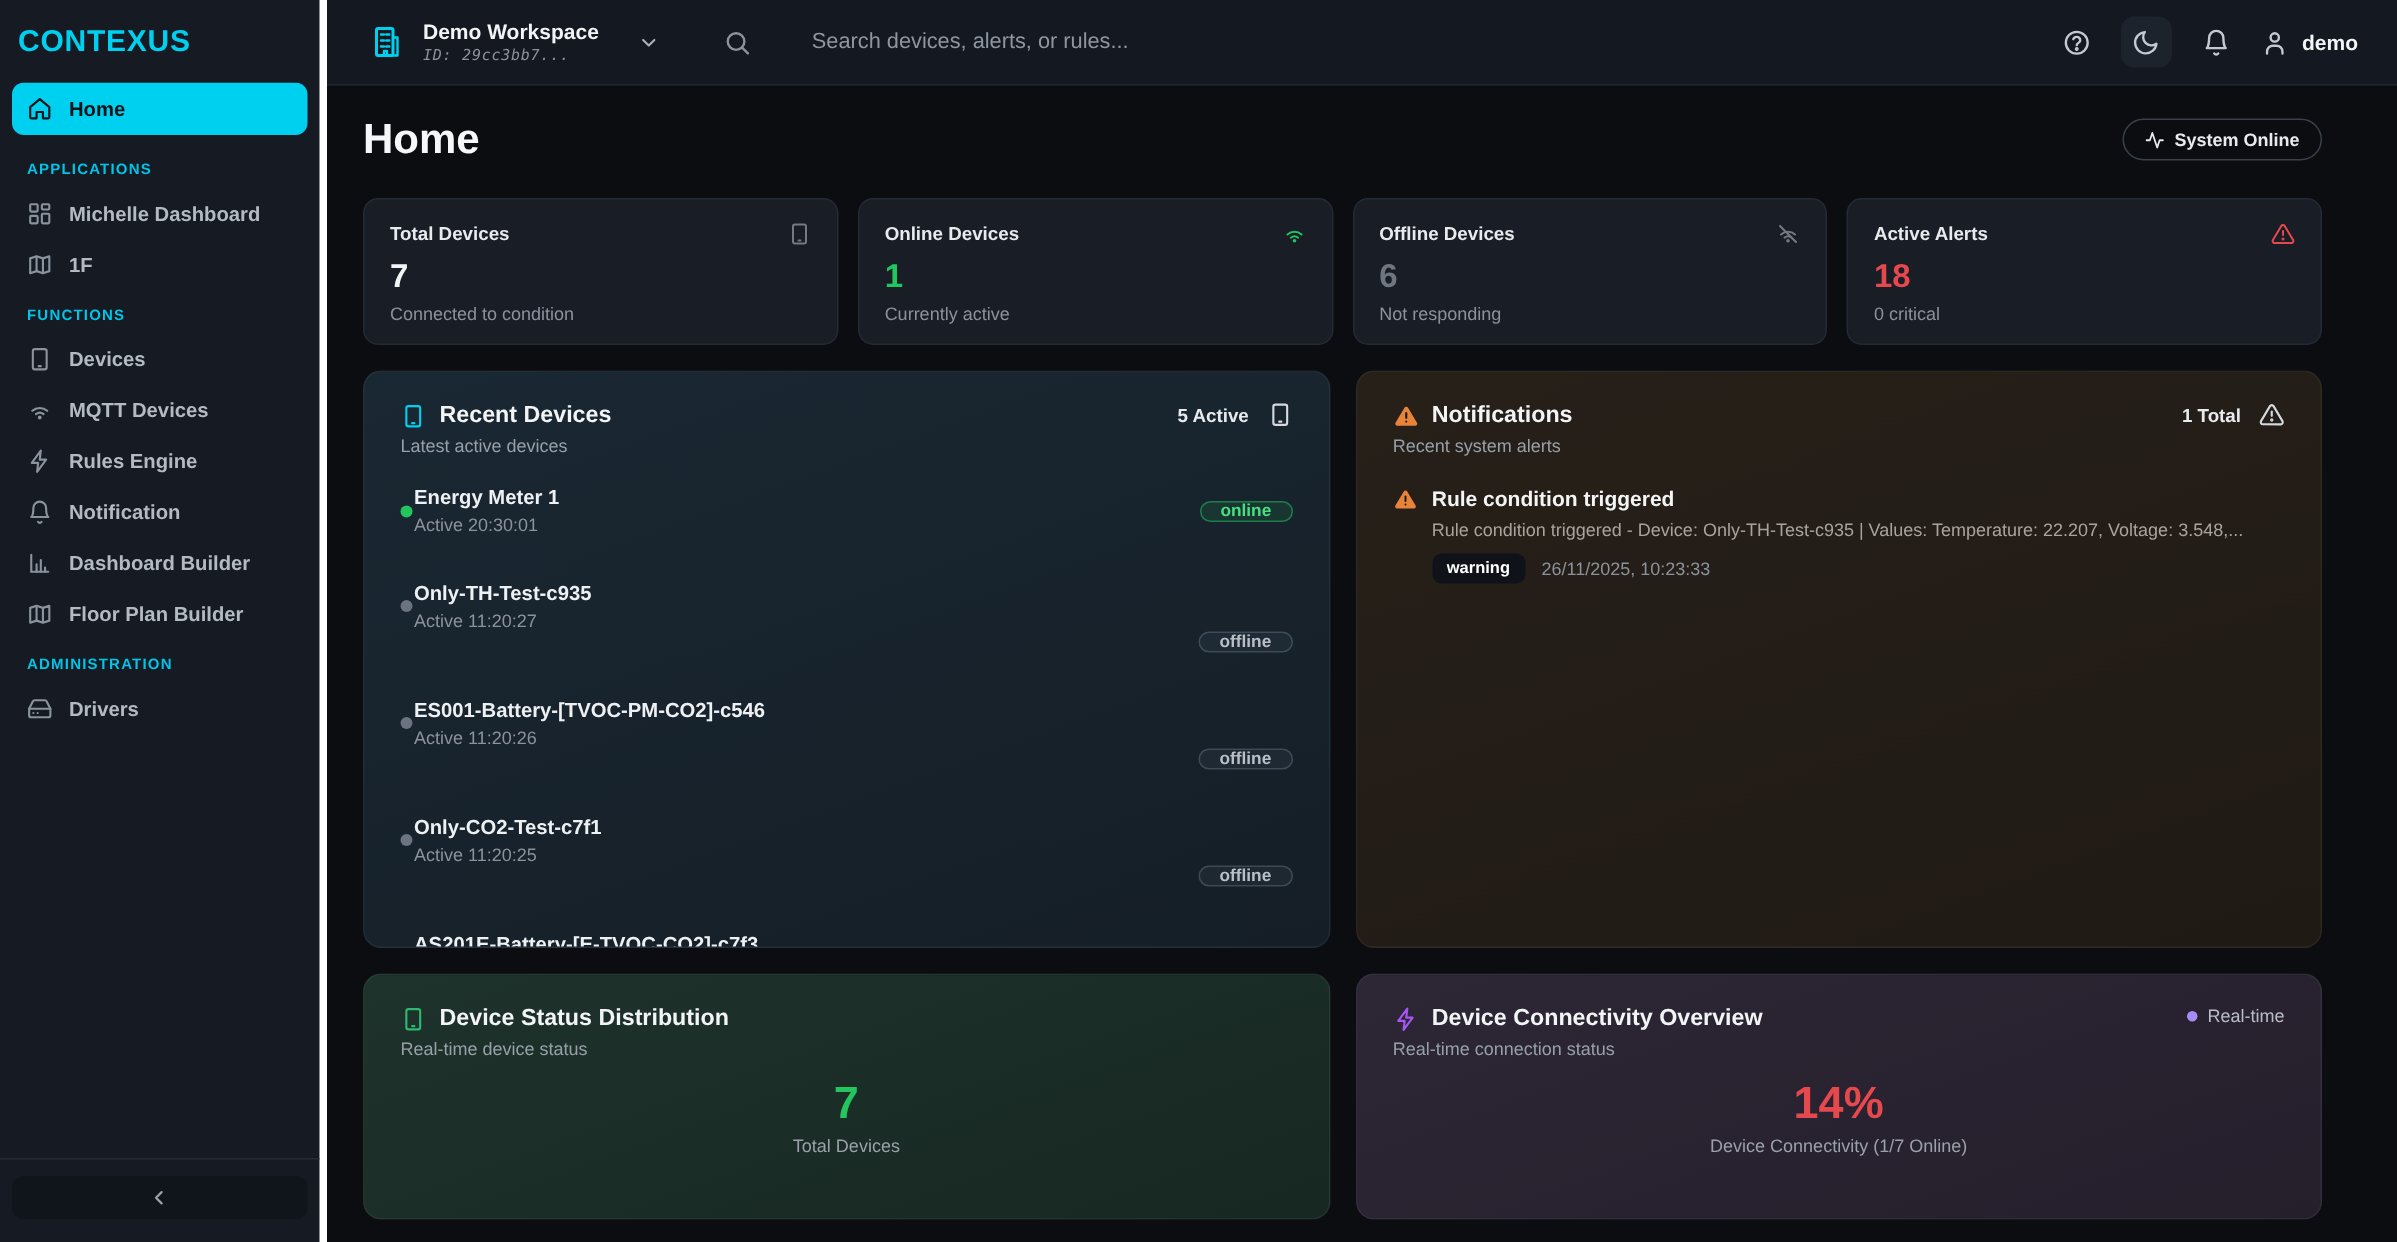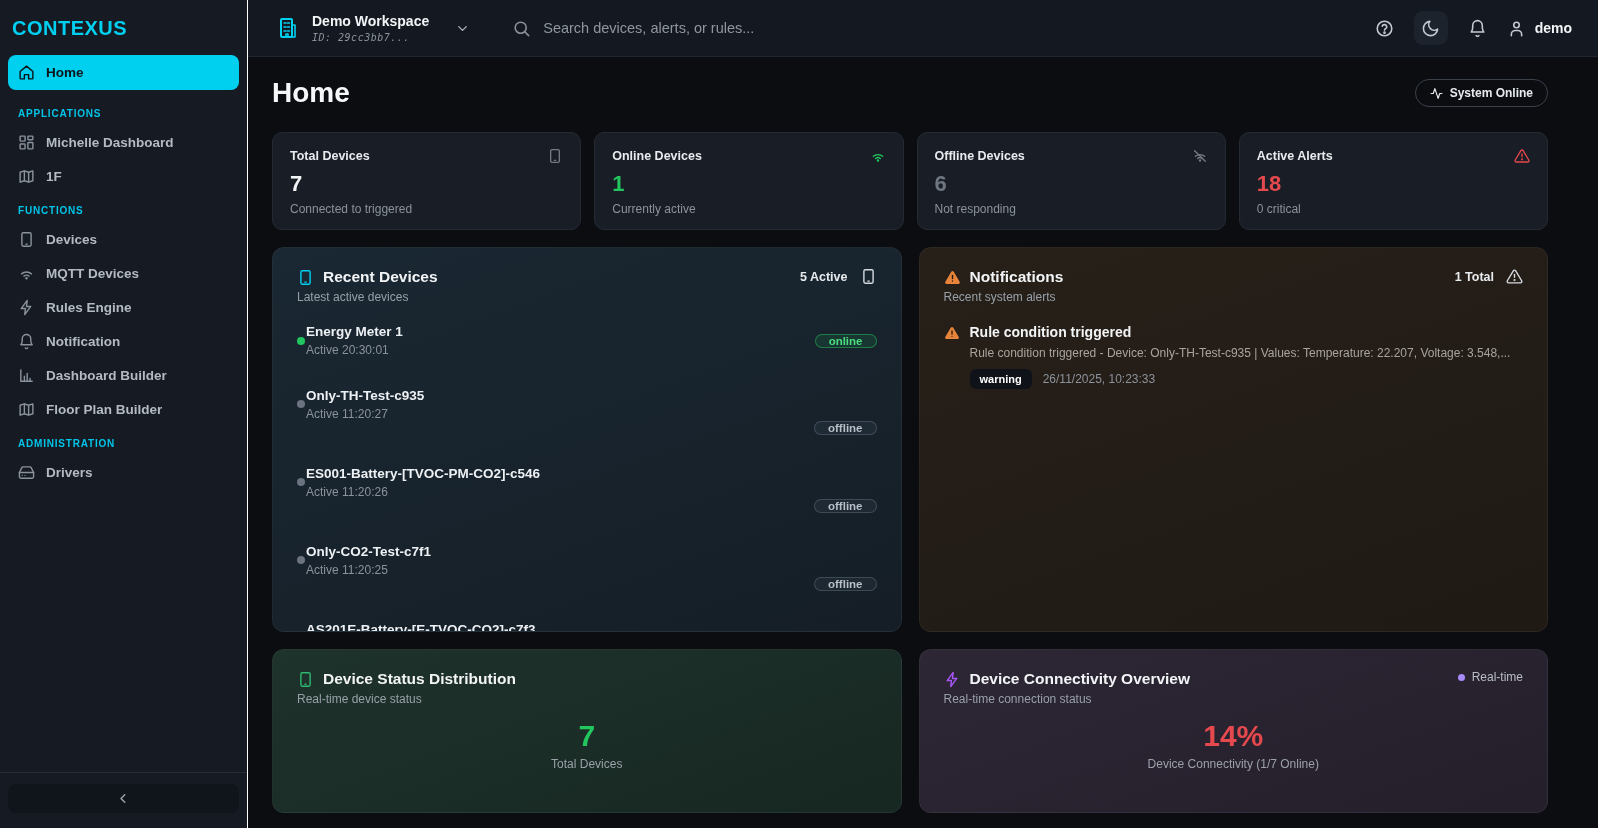--- a/index.html
+++ b/index.html
@@ -1,21 +1,21 @@
 <!DOCTYPE html>
 <html><head>
 <meta charset="utf-8">
 <style>
   * { margin:0; padding:0; box-sizing:border-box; }
   html,body { width:1598px; height:828px; overflow:hidden; }
   body { background:#0b0d11; font-family:"Liberation Sans", sans-serif; color:#e8eaee; }
   .app { display:flex; height:100%; }
 
   
-  .sidebar { width:248px; flex-shrink:0; background:#161b23; border-right:1px solid #ffffff; display:flex; flex-direction:column; }
+  .sidebar { width:218px; flex-shrink:0; background:#161b23; border-right:5px solid #ffffff; display:flex; flex-direction:column; }
   .logo { color:#00d0f0; font-weight:800; font-size:20px; letter-spacing:.5px; padding:17px 12px 15px; }
   .nav { flex:1; padding:0 8px; overflow:hidden; }
   .nav-item { display:flex; align-items:center; gap:11px; padding:8px 10px; border-radius:8px; color:#b3bac2; font-size:13.5px; font-weight:600; cursor:pointer; margin-bottom:1px; }
   .nav-item svg { width:17px; height:17px; color:#8a929c; flex-shrink:0; }
   .nav-item.active { background:#00d0f0; color:#0d1318; padding:9px 10px; margin-bottom:7px; }
   .nav-item.active svg { color:#0d1318; }
   .section-label { color:#00c4e8; font-size:10px; font-weight:800; letter-spacing:.08em; padding:11px 10px 7px; }
   .sidebar-footer { border-top:1px solid #262c36; padding:11px 8px 15px; }
   .collapse-btn { width:100%; height:29px; background:#10141b; border:none; border-radius:8px; color:#9aa1a9; display:flex; align-items:center; justify-content:center; cursor:pointer; }
   .collapse-btn svg { width:15px; height:15px; }
@@ -23,21 +23,21 @@
   
   .main { flex:1; display:flex; flex-direction:column; min-width:0; }
   .topbar { height:57px; flex-shrink:0; background:#141921; border-bottom:1px solid #20262f; display:flex; align-items:center; padding:0 26px 0 28px; }
   .workspace { display:flex; align-items:center; gap:12px; cursor:pointer; }
   .workspace svg.building { width:24px; height:24px; color:#00d0f0; }
   .ws-name { font-size:14px; font-weight:800; color:#f2f4f6; }
   .ws-id { font-family:"DejaVu Sans Mono", monospace; font-size:10px; color:#8b929b; margin-top:3px; letter-spacing:.5px;font-style:italic; }
   .ws-chevron { width:15px; height:15px; color:#aab1b9; margin-left:14px; }
   .search { display:flex; align-items:center; gap:12px; margin-left:42px; flex:1; max-width:560px; }
   .search svg { width:19px; height:19px; color:#8b929b; flex-shrink:0; }
-  .search input { background:transparent; border:none; outline:none; color:#d6dae0; font-size:14.5px; width:100%; font-family:"Liberation Sans", sans-serif; }
+  .search input { background:transparent; border:none; outline:none; color:#d6dae0; font-size:14.5px; width:100%; font-family:"Liberation Sans", sans-serif;margin-left:28px; }
   .search input::placeholder { color:#8f969f; }
   .top-actions { margin-left:auto; display:flex; align-items:center; gap:20px; }
   .icon-btn { background:transparent; border:none; color:#c3c9d0; cursor:pointer; display:flex; align-items:center; justify-content:center; }
   .icon-btn svg { width:19px; height:19px; }
   .icon-btn.moon { width:34px; height:34px; background:#1d232d; border-radius:9px; }
   .user-chip { display:flex; align-items:center; gap:9px; cursor:pointer; }
   .user-chip svg { width:19px; height:19px; color:#c3c9d0; }
   .user-name { font-size:14px; font-weight:800; color:#f2f4f6; }
 
   
@@ -333,21 +333,21 @@
 
       <div class="stats-row">
         <div class="stat-card">
           <div class="stat-top">
             <span>Total Devices</span>
             <svg viewBox="0 0 24 24" class="ic-grey">
                 <use href="#i-tablet"></use>
               </svg>
           </div>
           <div class="stat-value v-white">7</div>
-          <div class="stat-sub">Connected to triggered</div>
+          <div class="stat-sub">Connected to condition</div>
         </div>
         <div class="stat-card">
           <div class="stat-top">
             <span>Online Devices</span>
             <svg viewBox="0 0 24 24" class="ic-green">
                 <use href="#i-wifi"></use>
               </svg>
           </div>
           <div class="stat-value v-green">1</div>
           <div class="stat-sub">Currently active</div>

